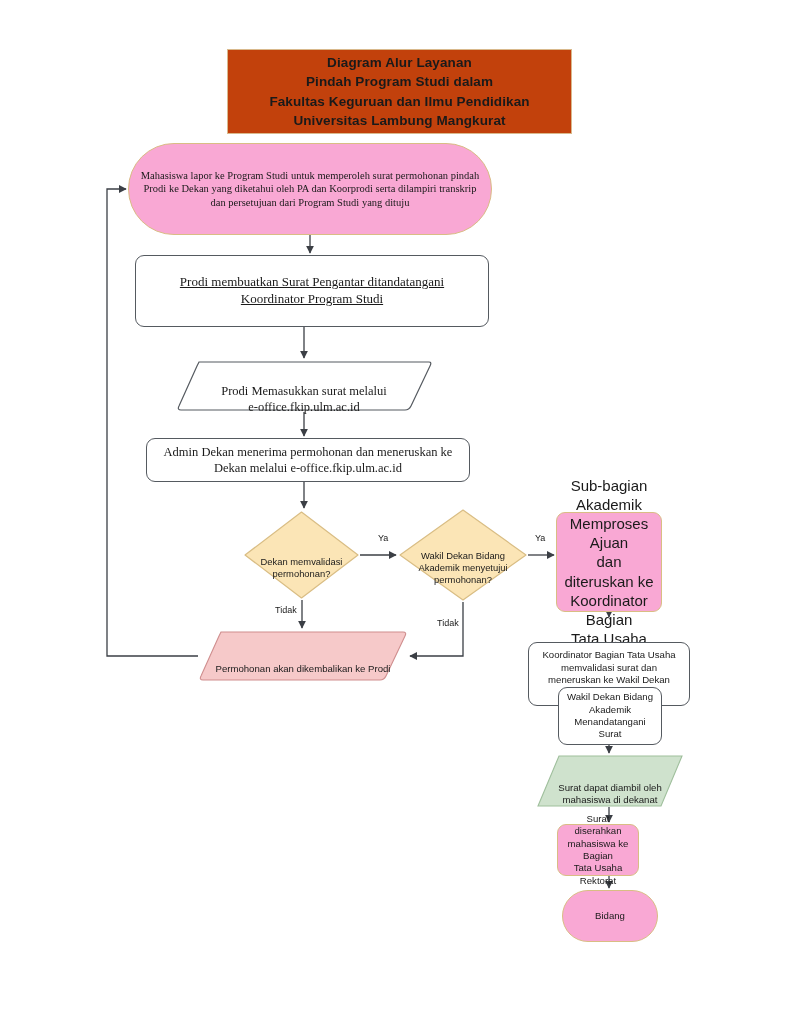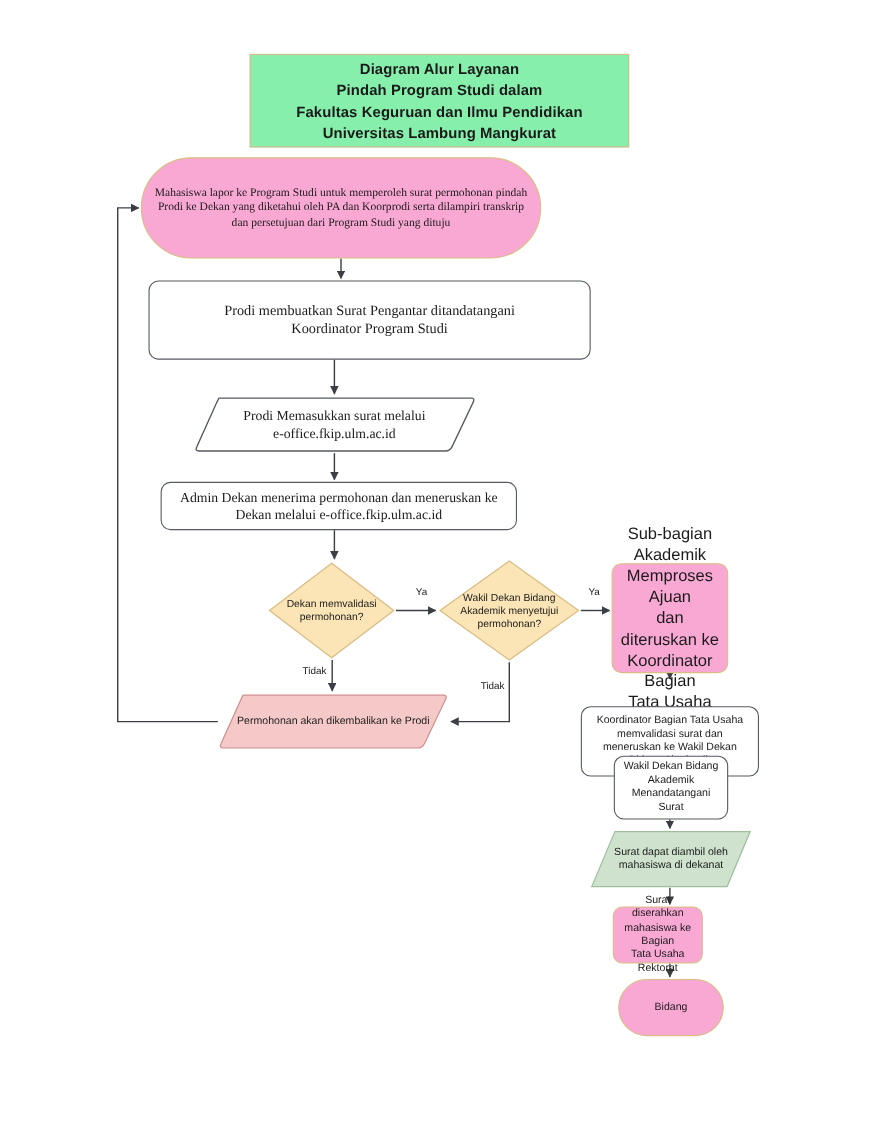--- a/index.html
+++ b/index.html
@@ -35,21 +35,21 @@
     white-space: pre-line;
     padding: 0 6px;
   }
 
   
   #title-box {
     left: 227px;
     top: 49px;
     width: 345px;
     height: 85px;
-    background: #86efac;
+    background: #c2410c;
     border: 1px solid #d9b98c;
     font-weight: bold;
     font-size: 13.5px;
     letter-spacing: .1px;
     line-height: 1.42;
   }
 
   
   .stadium {
     border-radius: 999px;
@@ -61,34 +61,34 @@
   .fill-white  { background: #ffffff; border: 1px solid #555a60; }
 
   .serif { font-family: "Liberation Serif", serif; }
   .sans  { font-family: "Liberation Sans", sans-serif; }
 
   
   .shapehost { position: absolute; box-sizing: border-box; }
   .shapehost svg { position: absolute; left: 0; top: 0; overflow: visible; }
   .shapehost .label {
     position: absolute;
-    left: 0; top: 0;
+    left: 0; top: 13px;
     width: 100%; height: 100%;
     display: flex;
     align-items: center;
     justify-content: center;
     text-align: center;
     line-height: 1.3;
     white-space: pre-line;
     box-sizing: border-box;
   }
 
   
   #n-lapor      { left:128px; top:143px; width:364px; height:92px; font-size:10.5px; }
-  #n-pengantar  { left:135px; top:255px; width:402px; height:72px; font-size:13px; }
+  #n-pengantar  { left:135px; top:255px; width:354px; height:72px; font-size:13px;text-decoration:underline; }
   #n-masukkan   { left:175px; top:360px; width:258px; height:52px; font-size:12.5px; }
   #n-admin      { left:146px; top:438px; width:324px; height:44px; font-size:12.5px; }
 
   #d-dekan      { left:243px; top:510px; width:117px; height:90px; }
   #d-wakil      { left:398px; top:508px; width:130px; height:94px; }
 
   #n-subbagian  { left:556px; top:512px; width:106px; height:100px; font-size:15px; }
   #n-koordinator{ left:528px; top:642px; width:162px; height:64px; font-size:9.6px; }
   #n-wdbidang   { left:558px; top:687px; width:104px; height:58px; font-size:9.6px; }
   #n-suratambil { left:537px; top:755px; width:146px; height:52px; }

